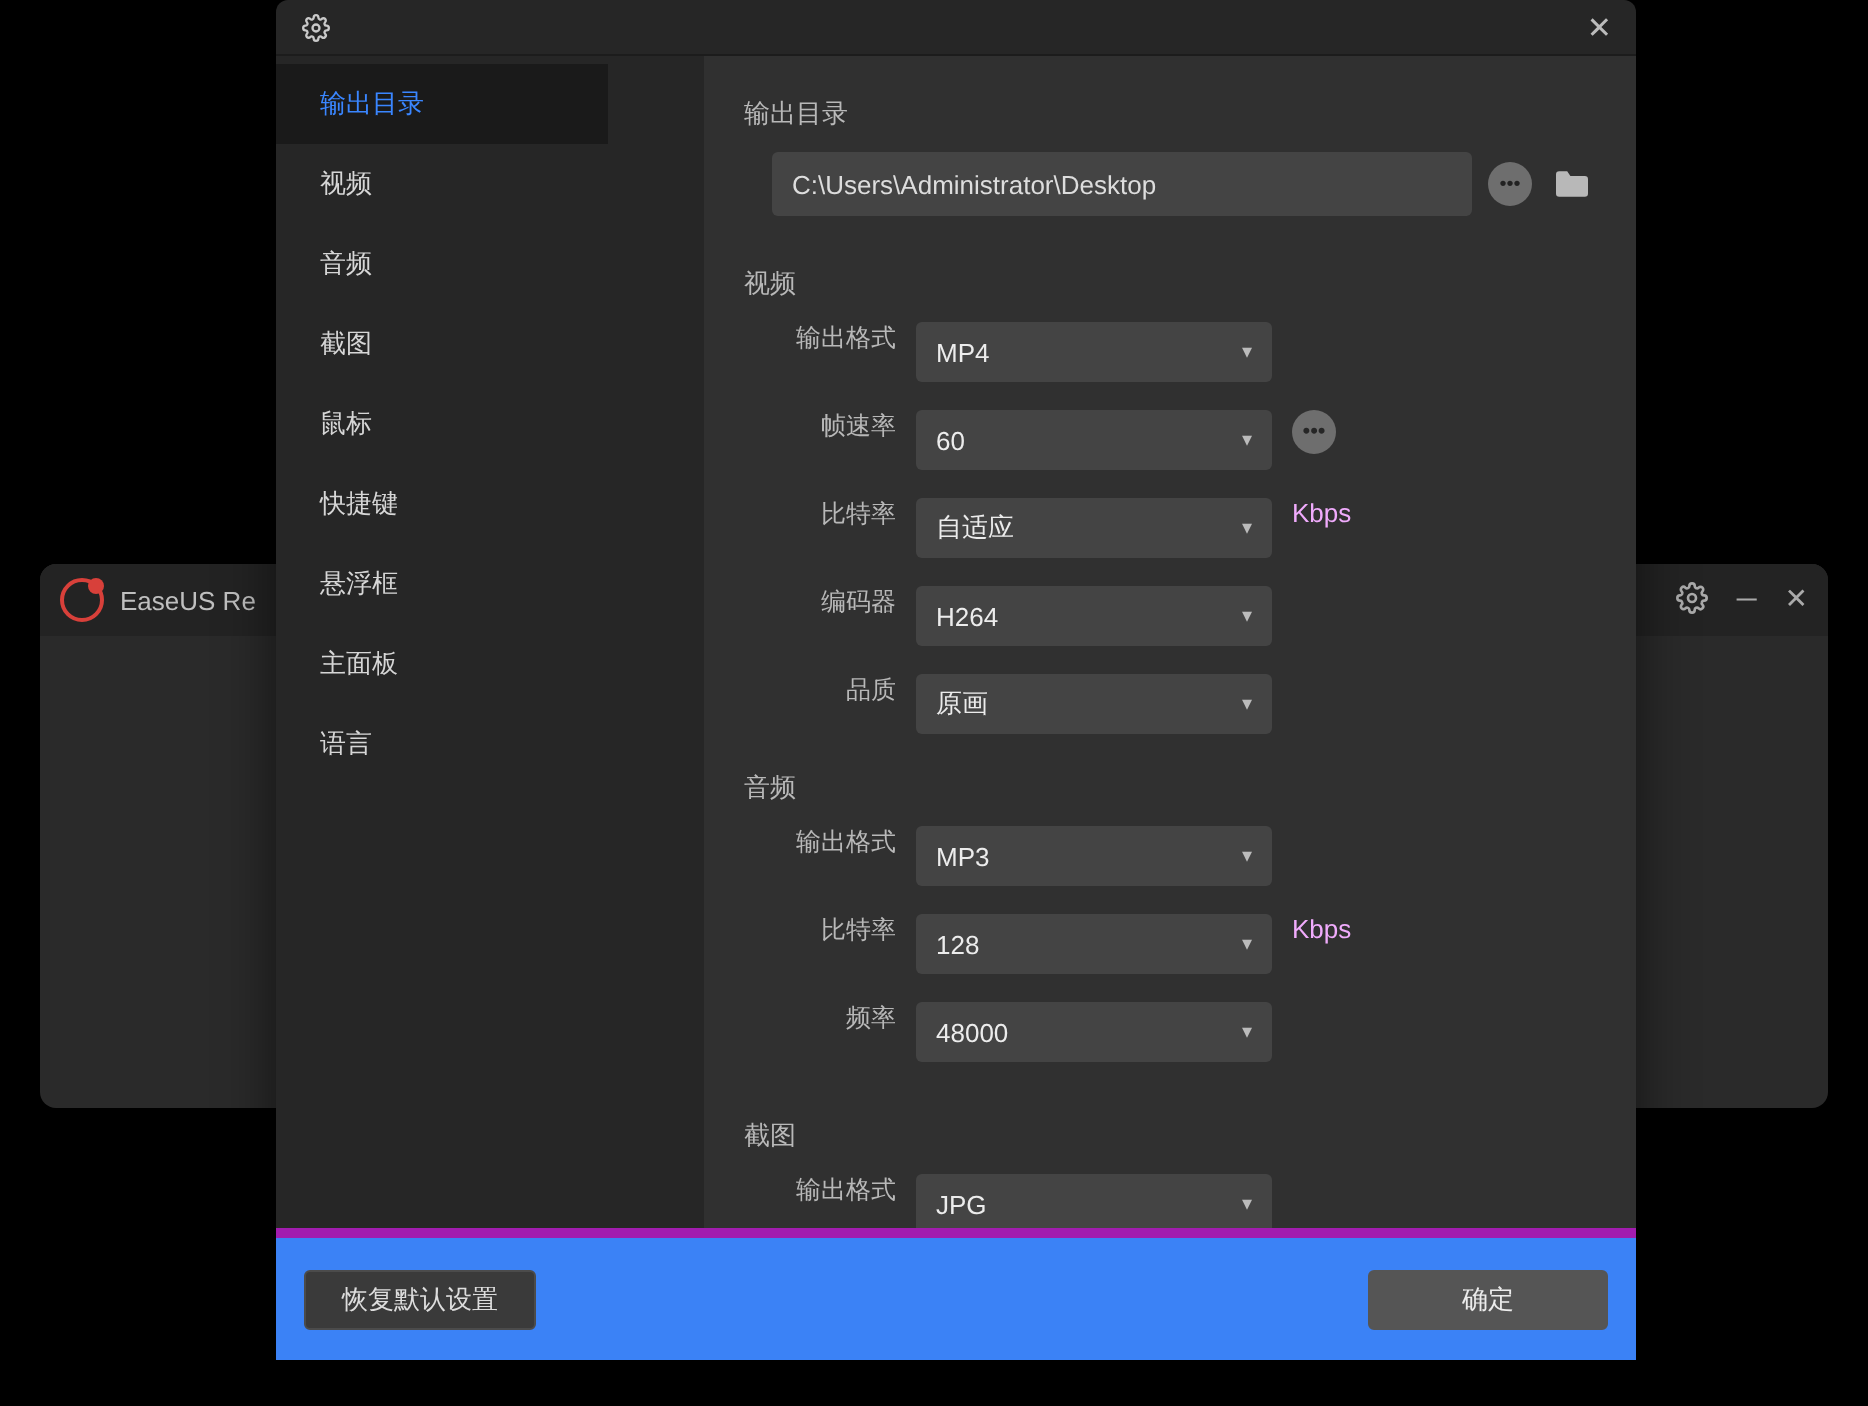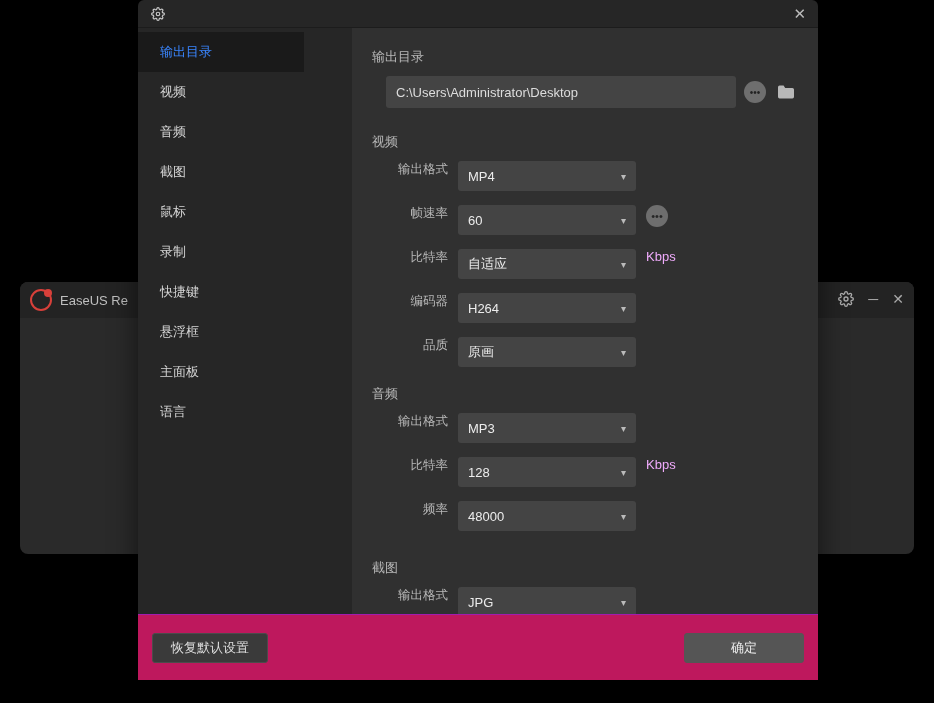--- a/index.html
+++ b/index.html
@@ -122,24 +122,24 @@
   .chevron { font-size: 10px; color: #bbb; }
   .suffix { margin-left: 10px; font-size: 13px; color: #f0abfc; }
   .ellipsis-btn {
     width: 22px; height: 22px; border-radius: 50%;
     background: #6e6e6e; margin-left: 10px;
     display: flex; align-items: center; justify-content: center;
     font-size: 11px; color: #262626; cursor: pointer;
   }
 
   .modal-footer {
-    height: 66px; background: #be185d;
+    height: 66px; background: #3b82f6;
     display: flex; align-items: center; justify-content: space-between;
     padding: 0 14px;
-    border-top: 1px solid #a21caf;
+    border-top: 5px solid #a21caf;
   }
   .btn {
     height: 30px; padding: 0 18px;
     border-radius: 3px; font-size: 13px;
     display: flex; align-items: center; cursor: pointer;
     border: 1px solid #4b4b4b;
   }
   .btn-secondary { background: #3a3a3a; color: #ddd; }
   .btn-primary { background: #555; color: #ececec; border-color: #555; width: 120px; justify-content: center; }
 </style>
@@ -175,21 +175,20 @@
     <span class="modal-close">✕</span>
   </div>
 
   <div class="modal-body">
     <div class="sidebar">
       <div class="sb-item active"><span>输出目录</span></div>
       <div class="sb-item"><span>视频</span></div>
       <div class="sb-item"><span>音频</span></div>
       <div class="sb-item"><span>截图</span></div>
       <div class="sb-item"><span>鼠标</span></div>
-      <div class="sb-item"><span>录制</span></div>
       <div class="sb-item"><span>快捷键</span></div>
       <div class="sb-item"><span>悬浮框</span></div>
       <div class="sb-item"><span>主面板</span></div>
       <div class="sb-item"><span>语言</span></div>
     </div>
 
     <div class="content">
 
       <div class="section-title">输出目录</div>
       <div class="path-row">

